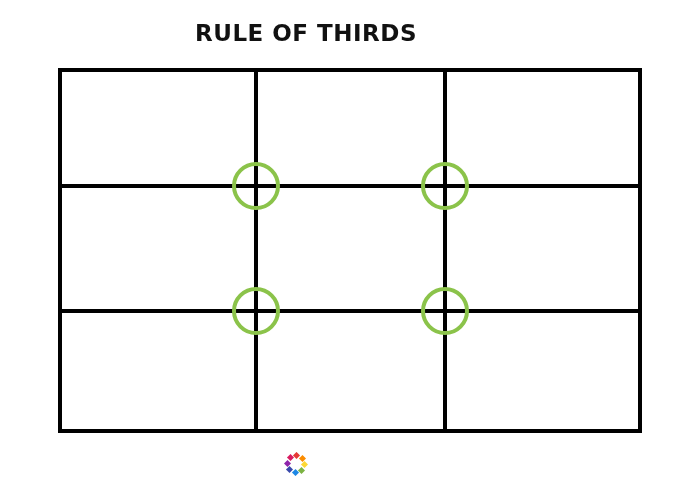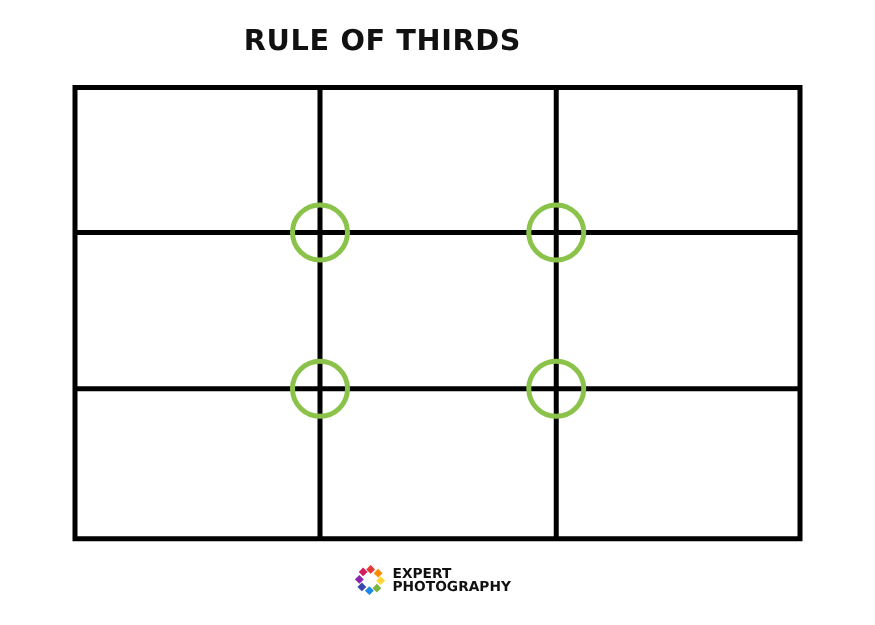--- a/index.html
+++ b/index.html
@@ -31,17 +31,13 @@
   <svg class="logo-mark" width="24" height="24" viewBox="0 0 24 24">
     <rect x="10" y="1" width="5" height="5" fill="#e53935" transform="rotate(45 12.5 3.5)"></rect>
     <rect x="16" y="4" width="5" height="5" fill="#fb8c00" transform="rotate(45 18.5 6.5)"></rect>
     <rect x="18" y="10" width="5" height="5" fill="#fdd835" transform="rotate(45 20.5 12.5)"></rect>
     <rect x="15" y="16" width="5" height="5" fill="#7cb342" transform="rotate(45 17.5 18.5)"></rect>
     <rect x="9" y="18" width="5" height="5" fill="#1e88e5" transform="rotate(45 11.5 20.5)"></rect>
     <rect x="3" y="15" width="5" height="5" fill="#3949ab" transform="rotate(45 5.5 17.5)"></rect>
     <rect x="1" y="9" width="5" height="5" fill="#8e24aa" transform="rotate(45 3.5 11.5)"></rect>
     <rect x="4" y="3" width="5" height="5" fill="#d81b60" transform="rotate(45 6.5 5.5)"></rect>
   </svg>
-  <div class="logo-text">
-    <div>EXPERT</div>
-    <div>PHOTOGRAPHY</div>
-  </div>
 </div>
 
 </body></html>

